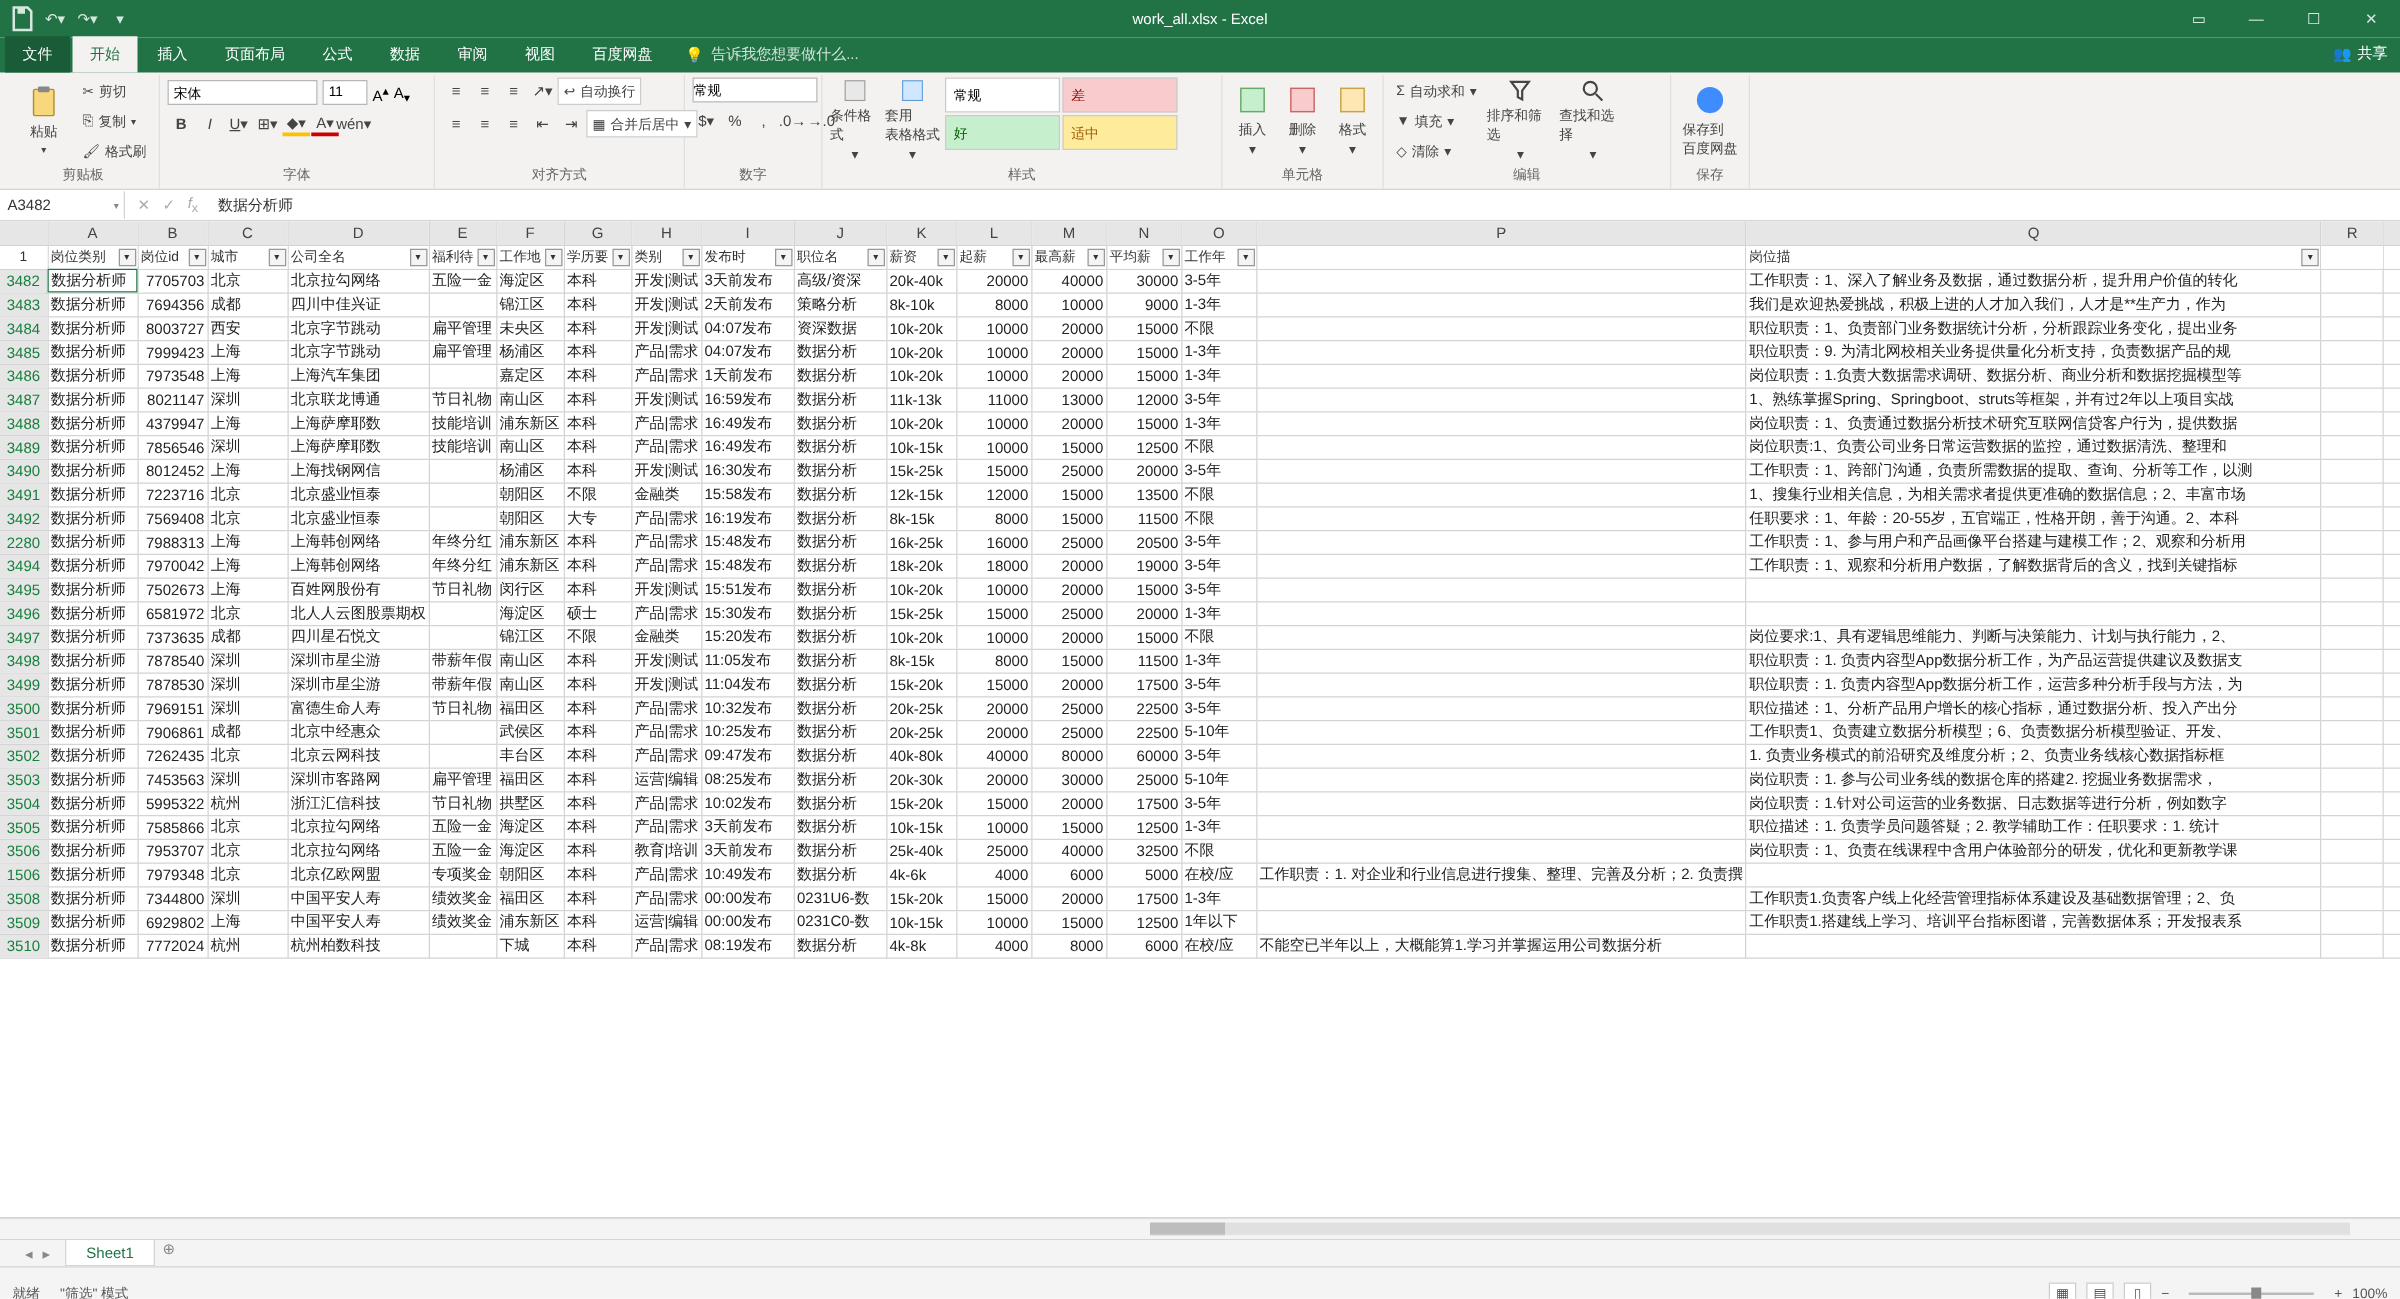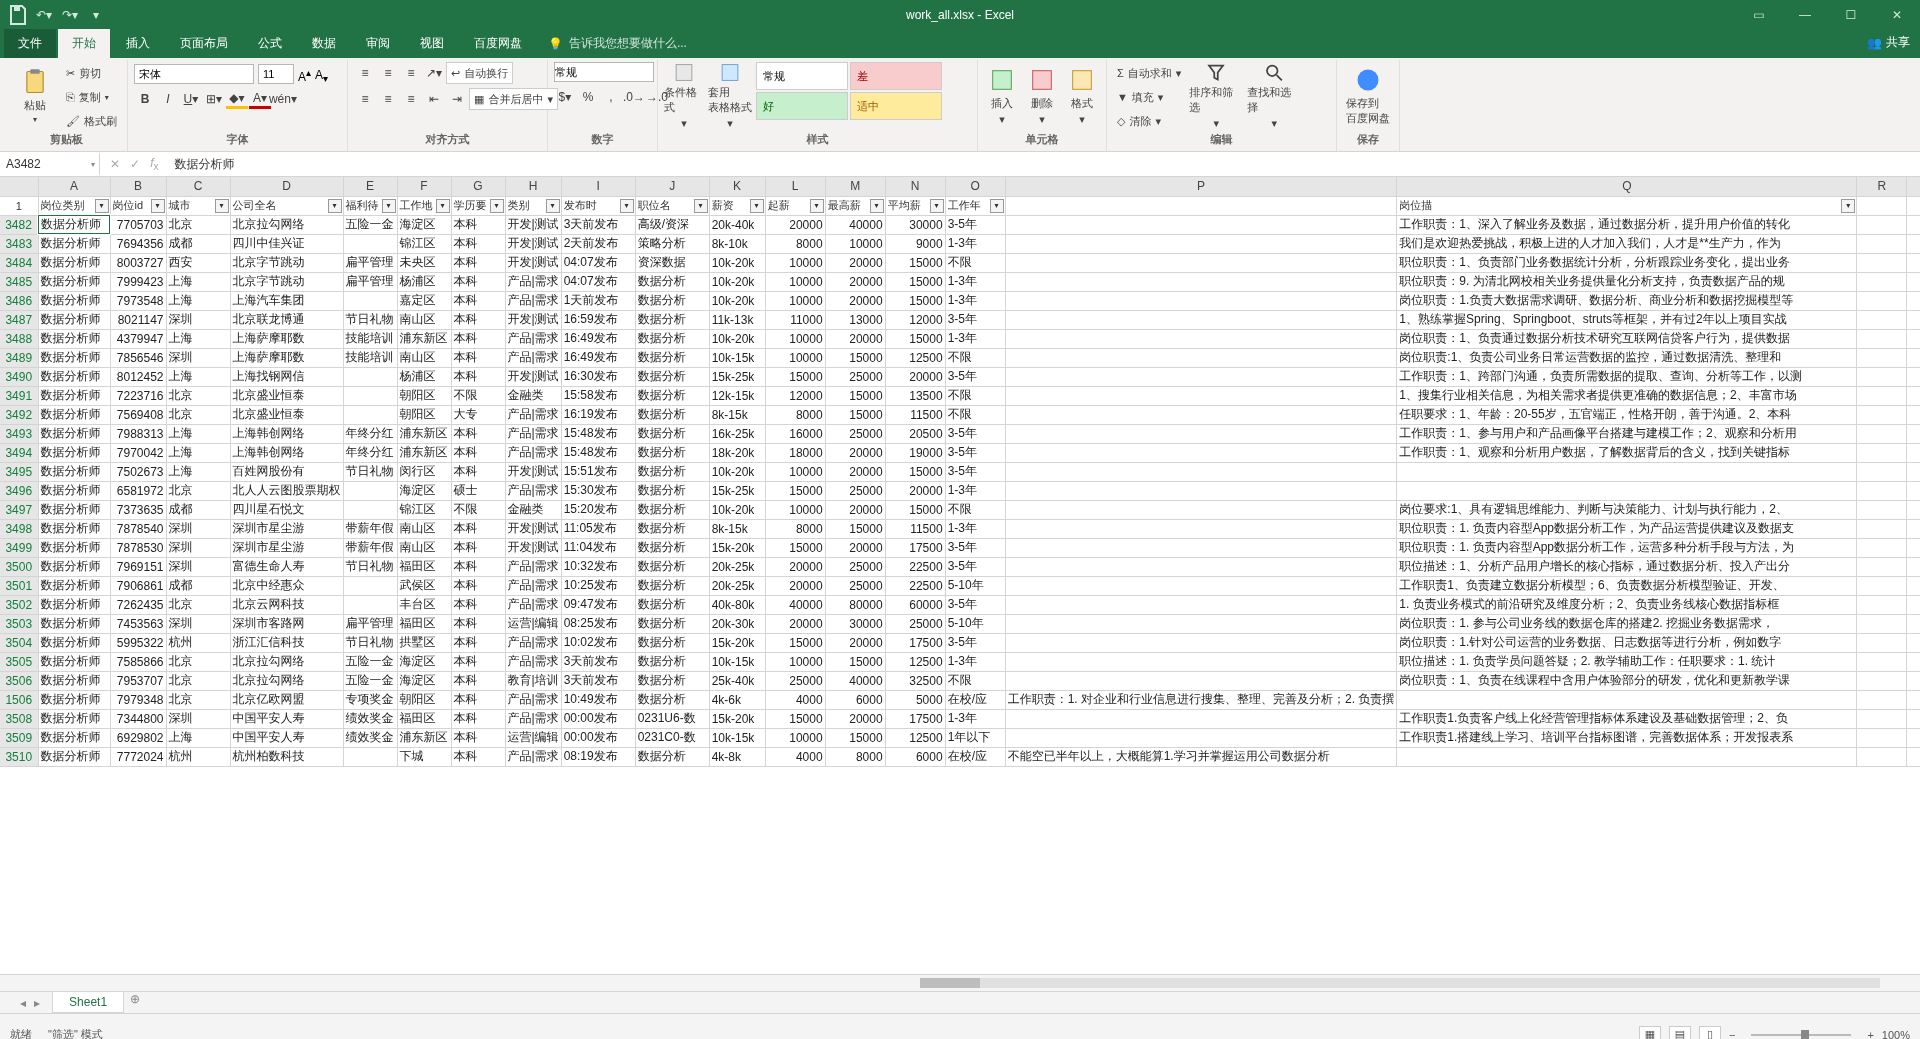--- a/index.html
+++ b/index.html
@@ -17,21 +17,21 @@
 .ribbon-tabs { height: 28px; background: #217346; display: flex; align-items: flex-end; padding: 0 4px; gap: 2px; position: relative; }
 .ribbon-tabs .tab { padding: 6px 14px; font-size: 12px; color: #fff; cursor: pointer; }
 .ribbon-tabs .tab.file { background: #1a5c38; }
 .ribbon-tabs .tab.active { background: #f3f2f1; color: #217346; }
 .ribbon-tabs .tell-me { display: flex; align-items: center; gap: 6px; padding: 6px 10px; color: #d0e3d9; font-size: 12px; }
 .ribbon-tabs .share { position: absolute; right: 10px; top: 4px; display: flex; align-items: center; gap: 4px; color: #fff; font-size: 12px; cursor: pointer; }
 
 
 .ribbon { height: 94px; background: #f3f2f1; border-bottom: 1px solid #d4d4d4; display: flex; align-items: stretch; padding: 2px 6px 0 6px; overflow: hidden; }
 .group { border-right: 1px solid #e0dfde; padding: 2px 6px 2px 6px; display: flex; flex-direction: column; position: relative; }
-.group-label { font-size: 11px; color: #666; text-align: center; margin-top: auto; padding-bottom: 2px; font-weight: bold; }
+.group-label { font-size: 11px; color: #666; text-align: center; margin-top: auto; padding-bottom: 2px; }
 .group-body { display: flex; align-items: flex-start; gap: 4px; flex: 1; }
 
 .big-btn { display: flex; flex-direction: column; align-items: center; justify-content: center; width: 46px; height: 68px; font-size: 11px; color: #444; cursor: pointer; gap: 2px; }
 .big-btn svg { width: 28px; height: 28px; }
 .sm-stack { display: flex; flex-direction: column; gap: 2px; }
 .sm-item { display: flex; align-items: center; gap: 4px; font-size: 11px; color: #444; height: 22px; padding: 0 4px; cursor: pointer; white-space: nowrap; }
 
 .font-row { display: flex; gap: 4px; align-items: flex-end; height: 22px; }
 .font-row select, .font-row input { height: 20px; font-size: 11px; border: 1px solid #b7b7b7; background: #fff; padding: 0 4px; }
 .icon-row { display: flex; gap: 1px; align-items: center; height: 22px; }
@@ -584,21 +584,21 @@
           <td class="num">8000</td>
           <td class="num">15000</td>
           <td class="num">11500</td>
           <td>不限</td>
           <td></td>
           <td>任职要求：1、年龄：20-55岁，五官端正，性格开朗，善于沟通。2、本科</td>
           <td></td>
           <td></td>
         </tr>
         <tr>
-          <td class="rowhead">3493</td>
+          <td class="rowhead">2280</td>
           <td>数据分析师</td>
           <td class="num">7988313</td>
           <td>上海</td>
           <td>上海韩创网络</td>
           <td>年终分红</td>
           <td>浦东新区</td>
           <td>本科</td>
           <td>产品|需求</td>
           <td>15:48发布</td>
           <td>数据分析</td>

